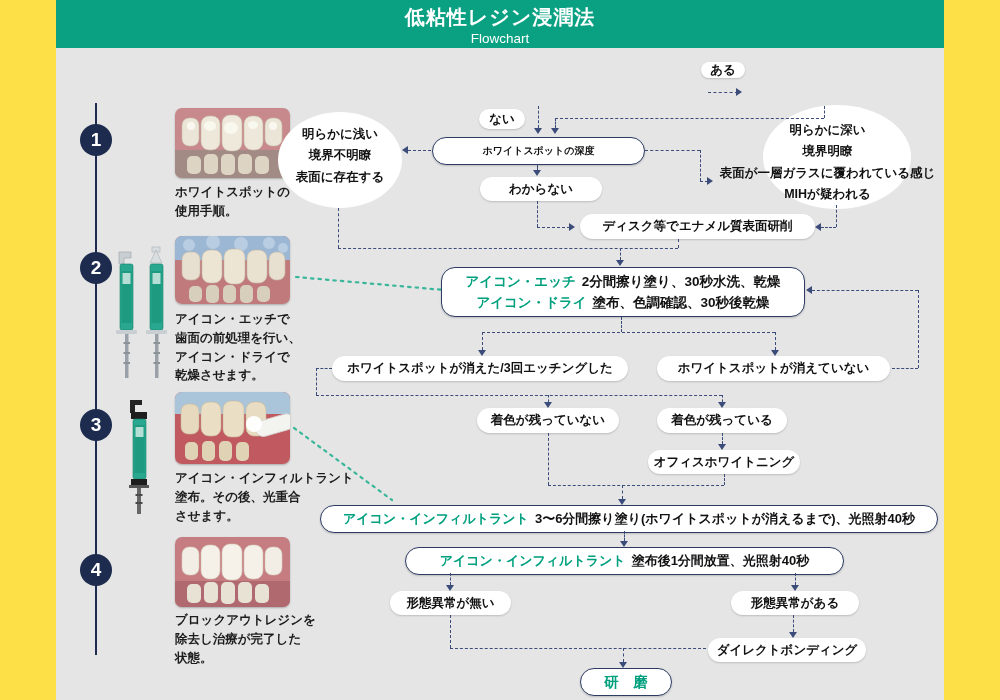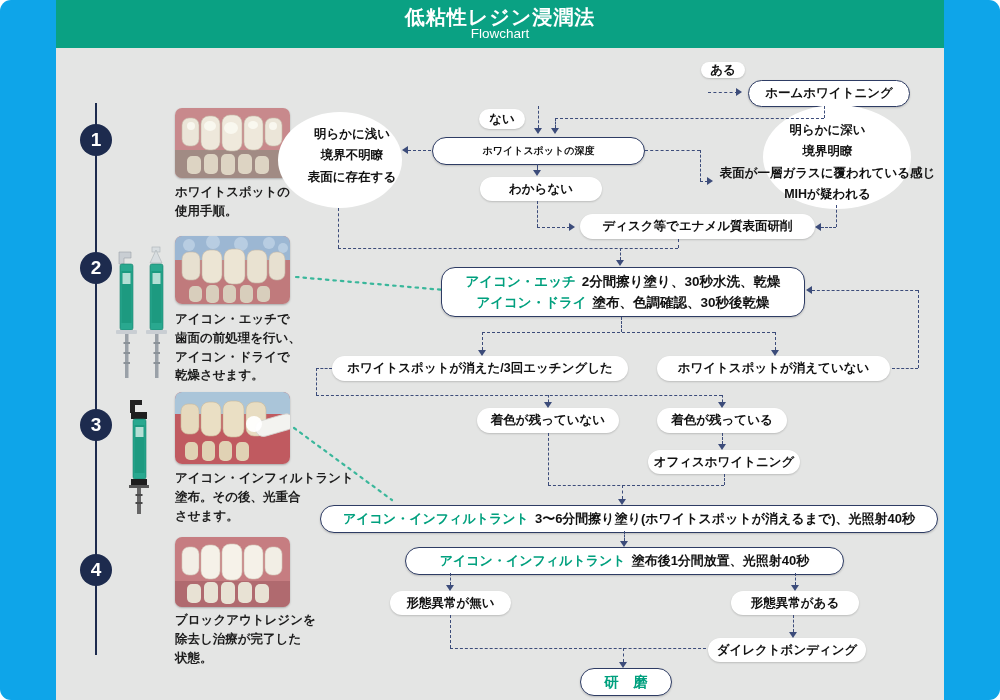--- a/index.html
+++ b/index.html
@@ -1,22 +1,22 @@
 <!DOCTYPE html>
 <html><head>
 <meta charset="utf-8">
 <style>
   html,body{margin:0;padding:0;background:#fff;}
   body{font-family:"Liberation Sans","DejaVu Sans",sans-serif;}
-  #canvas{position:relative;width:1000px;height:700px;background:#0ea5e9;overflow:hidden;border-radius:11px;}
+  #canvas{position:relative;width:1000px;height:700px;background:#fde047;overflow:hidden;}
   #content-bg{position:absolute;left:56px;top:48px;width:888px;height:652px;background:#e4e5e4;}
   
   #header{position:absolute;left:56px;top:0;width:888px;height:48px;background:#0aa183;text-align:center;}
   #header .title{color:#fff;font-size:20px;font-weight:bold;line-height:1;margin-top:7px;letter-spacing:1px;}
-  #header .subtitle{color:#fff;font-size:13.5px;line-height:1;}
+  #header .subtitle{color:#fff;font-size:13.5px;line-height:1;margin-top:5px;}
   
   .rail{position:absolute;left:95px;top:103px;width:2px;height:552px;background:#1d2b4e;}
   .numcircle{position:absolute;left:80px;width:32px;height:32px;border-radius:50%;background:#1d2b4e;color:#fff;
     display:flex;align-items:center;justify-content:center;font-size:19px;font-weight:bold;}
   .caption{position:absolute;font-size:12.5px;font-weight:600;line-height:1.5;color:#1c1c1c;white-space:pre-line;}
   .photo{position:absolute;border-radius:7px;overflow:hidden;box-shadow:0 1px 2px rgba(0,0,0,.25);}
   
   .pill{position:absolute;background:#fff;border-radius:13px;display:flex;align-items:center;justify-content:center;
     font-size:12.5px;font-weight:bold;color:#111;box-shadow:0 1px 2px rgba(0,0,0,.18);white-space:nowrap;}
   .pill.bordered{border:1.5px solid #2e3c64;border-radius:14px;}
@@ -190,26 +190,25 @@
   <div class="caption" style="left:175px;top:611px;width:180px">ブロックアウトレジンを
 除去し治療が完了した
 状態。</div>
 
   <svg id="teal-links" width="1000" height="700">
     <line x1="296" y1="277" x2="444" y2="290" stroke="#3ab79b" stroke-width="2.2" stroke-dasharray="2.5,5" stroke-linecap="round"></line>
     <line x1="294" y1="428" x2="392" y2="500" stroke="#3ab79b" stroke-width="2.2" stroke-dasharray="2.5,5" stroke-linecap="round"></line>
   </svg>
 
   <div class="pill" style="left:701px;top:62px;width:44px;height:16px">ある</div>
-  <div class="pill bordered" style="left:748px;top:80px;width:160px;height:25px">ホームホワイトニング</div>
   <div class="pill" style="left:479px;top:109px;width:46px;height:20px">ない</div>
   <div class="pill bordered" style="left:432px;top:137px;width:211px;height:26px;font-size:10px">ホワイトスポットの深度</div>
 
   <div class="ellipse" style="left:278px;top:112px;width:124px;height:96px"></div>
-  <div class="freetext" style="left:282px;top:124px;width:140px">明らかに浅い
+  <div class="freetext" style="left:270px;top:124px;width:140px">明らかに浅い
 境界不明瞭
 表面に存在する</div>
   <div class="ellipse" style="left:763px;top:105px;width:148px;height:104px"></div>
   <div class="freetext" style="left:690px;top:120px;width:275px">明らかに深い
 境界明瞭
 表面が一層ガラスに覆われている感じ
 MIHが疑われる</div>
 
   <div class="pill" style="left:480px;top:177px;width:122px;height:24px">わからない</div>
   <div class="pill" style="left:580px;top:214px;width:235px;height:25px">ディスク等でエナメル質表面研削</div>

